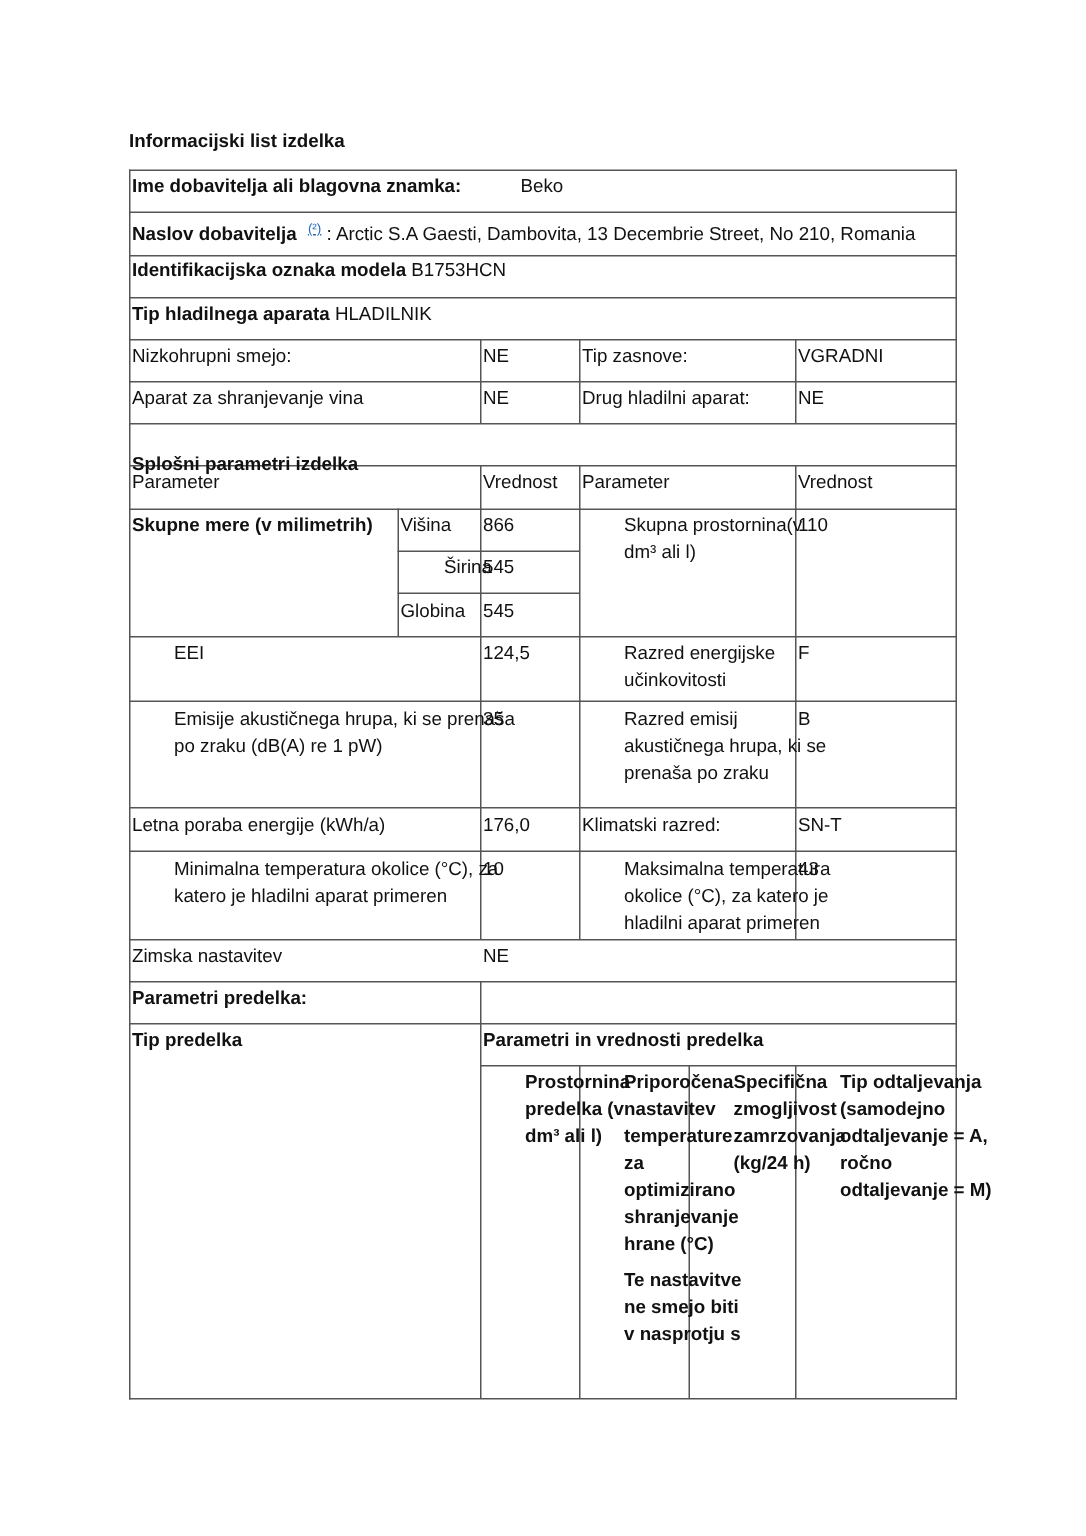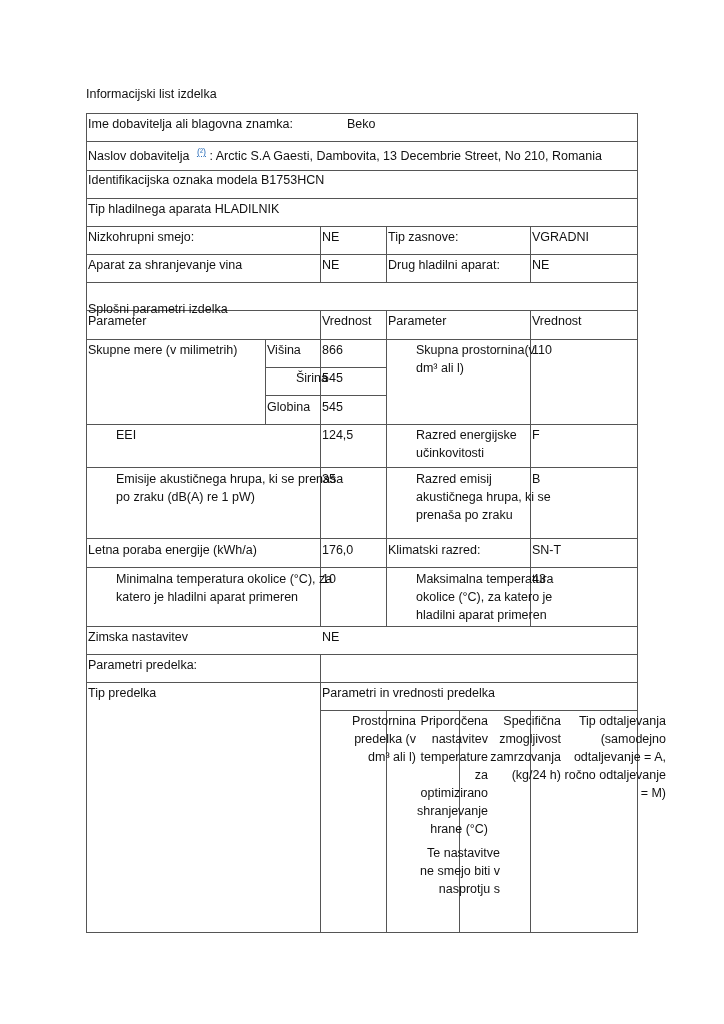--- a/index.html
+++ b/index.html
@@ -1,19 +1,19 @@
 <!DOCTYPE html>
 <html><head>
 <meta charset="utf-8">
 <style>
   html,body{margin:0;padding:0;background:#fff;}
   body{width:724px;height:1024px;position:relative;overflow:hidden;font-family:"Liberation Sans",sans-serif;color:#111;font-size:12.5px;}
   .t{position:absolute;white-space:nowrap;line-height:18px;}
   .w{white-space:normal;margin-left:28px;}
-  .b{font-weight:normal;text-align:right;}
+  .b{font-weight:bold;}
   .hl{position:absolute;height:1px;background:#555;}
   .vl{position:absolute;width:1px;background:#555;}
   .link{color:#2a6ebb;text-decoration:underline;}
 </style>
 </head>
 <body>
 
 <div class="t b" style="left:86px;top:85px;">Informacijski list izdelka</div>
 
 <div class="hl" style="left:86px;top:113px;width:552px;"></div>
@@ -80,21 +80,21 @@
 <div class="t" style="left:322px;top:256px;">NE</div>
 <div class="t" style="left:388px;top:256px;">Drug hladilni aparat:</div>
 <div class="t" style="left:532px;top:256px;">NE</div>
 
 <div class="t b" style="left:88px;top:300px;">Splošni parametri izdelka</div>
 <div class="t" style="left:88px;top:312px;">Parameter</div>
 <div class="t" style="left:322px;top:312px;">Vrednost</div>
 <div class="t" style="left:388px;top:312px;">Parameter</div>
 <div class="t" style="left:532px;top:312px;">Vrednost</div>
 
-<div class="t" style="left:88px;top:341px;">Skupne mere (v milimetrih)</div>
+<div class="t" style="left:88px;top:341px;font-weight:bold;">Skupne mere (v milimetrih)</div>
 <div class="t" style="left:267px;top:341px;">Višina</div>
 <div class="t" style="left:322px;top:341px;">866</div>
 <div class="t" style="left:267px;top:369px;padding-left:29px;">Širina</div>
 <div class="t" style="left:322px;top:369px;">545</div>
 <div class="t" style="left:267px;top:398px;">Globina</div>
 <div class="t" style="left:322px;top:398px;">545</div>
 <div class="t w" style="left:388px;top:341px;width:142px;">Skupna prostornina(v dm³ ali l)</div>
 <div class="t" style="left:532px;top:341px;">110</div>
 
 <div class="t w" style="left:88px;top:426px;width:228px;">EEI</div>

